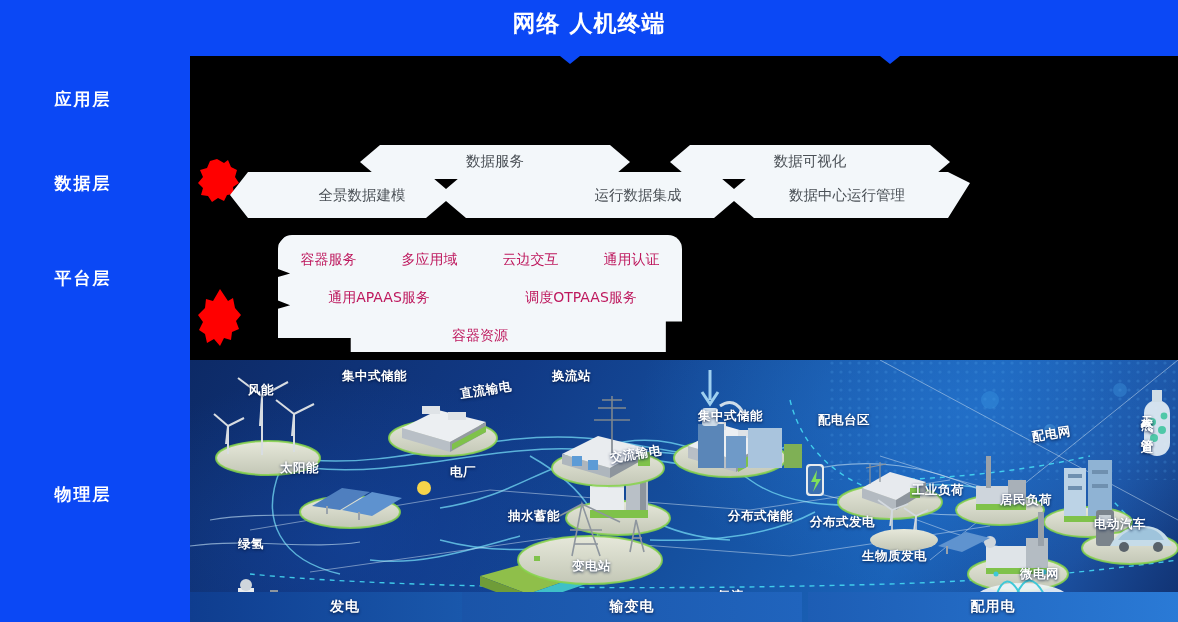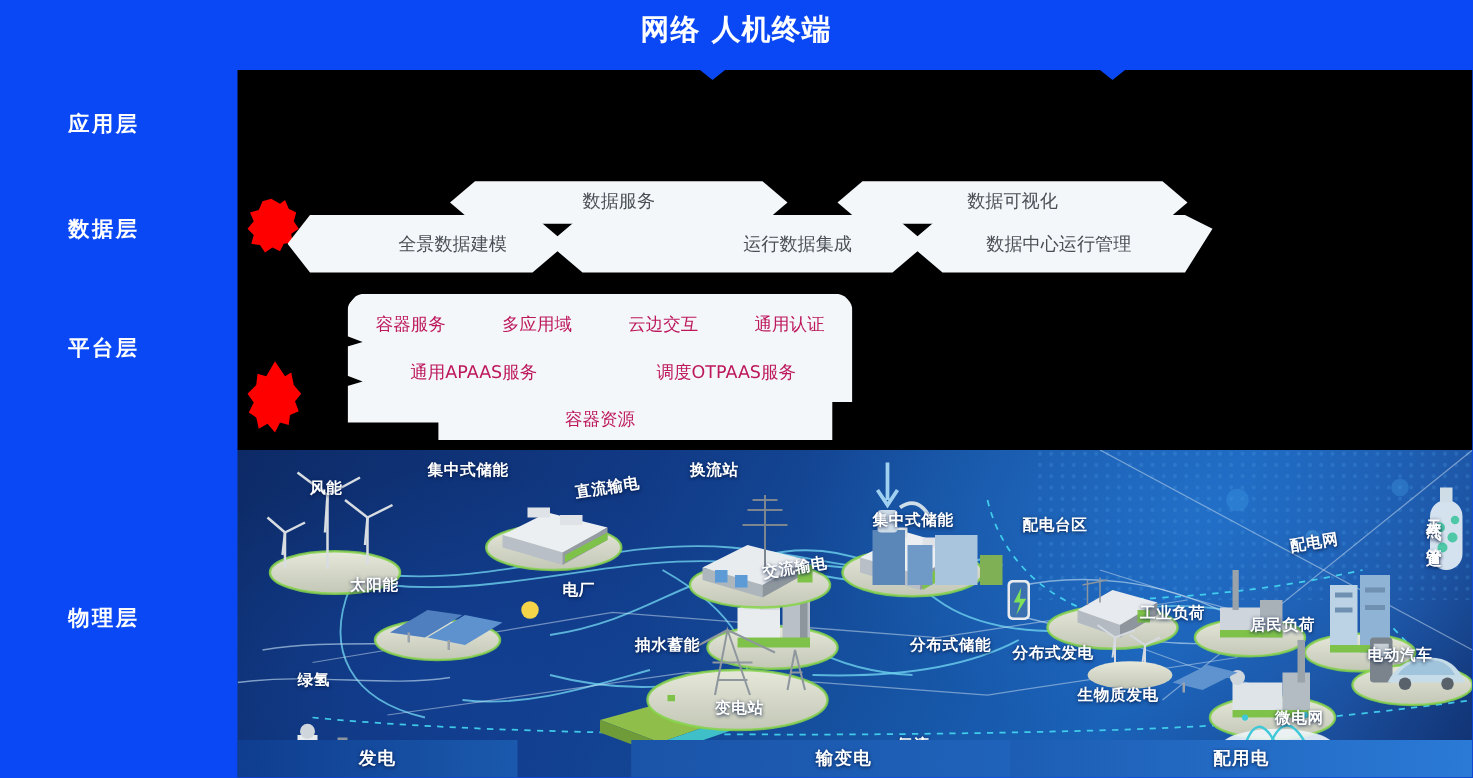--- a/index.html
+++ b/index.html
@@ -102,22 +102,22 @@
   }
   .phys-label.tilt{transform:rotate(-9deg);}
 
   
   .sect-band{
     position:absolute;bottom:0;height:30px;
     display:flex;align-items:center;justify-content:center;
     color:#ffffff;font-size:14px;font-weight:bold;letter-spacing:1px;
     text-shadow:0 1px 3px rgba(0,20,60,.9);
   }
-  #band-generation{left:0;width:224px;background:linear-gradient(90deg,#0f3d8f,#1a59ad);}
-  #band-transmission{left:272px;width:340px;background:linear-gradient(90deg,#1a54a8,#2064bd);margin-left:43px;}
+  #band-generation{left:0;width:262px;background:linear-gradient(90deg,#0f3d8f,#1a59ad);padding-left:24px;}
+  #band-transmission{left:272px;width:340px;background:linear-gradient(90deg,#1a54a8,#2064bd);}
   #band-distribution{left:618px;width:370px;background:linear-gradient(90deg,#1d5db4,#2a7ad6);}
   .node-ell-ring{fill:none;stroke:#86d44a;stroke-width:2;opacity:.85;}
   .bld-a{fill:#e9ecef;}
   .bld-b{fill:#b9c0c7;}
   .bld-c{fill:#8d959d;}
   .bld-g{fill:#7fc24a;}
   .flow{fill:none;stroke:#6fd4ef;stroke-width:1.5;opacity:.78;}
   .flow2{fill:none;stroke:#bcd9ee;stroke-width:1.1;opacity:.65;}
   .flow-dash{fill:none;stroke:#45d8f2;stroke-width:1.4;stroke-dasharray:5 5;opacity:.9;}
   .grid-line{fill:none;stroke:#cfe2f2;stroke-width:1;opacity:.5;}

